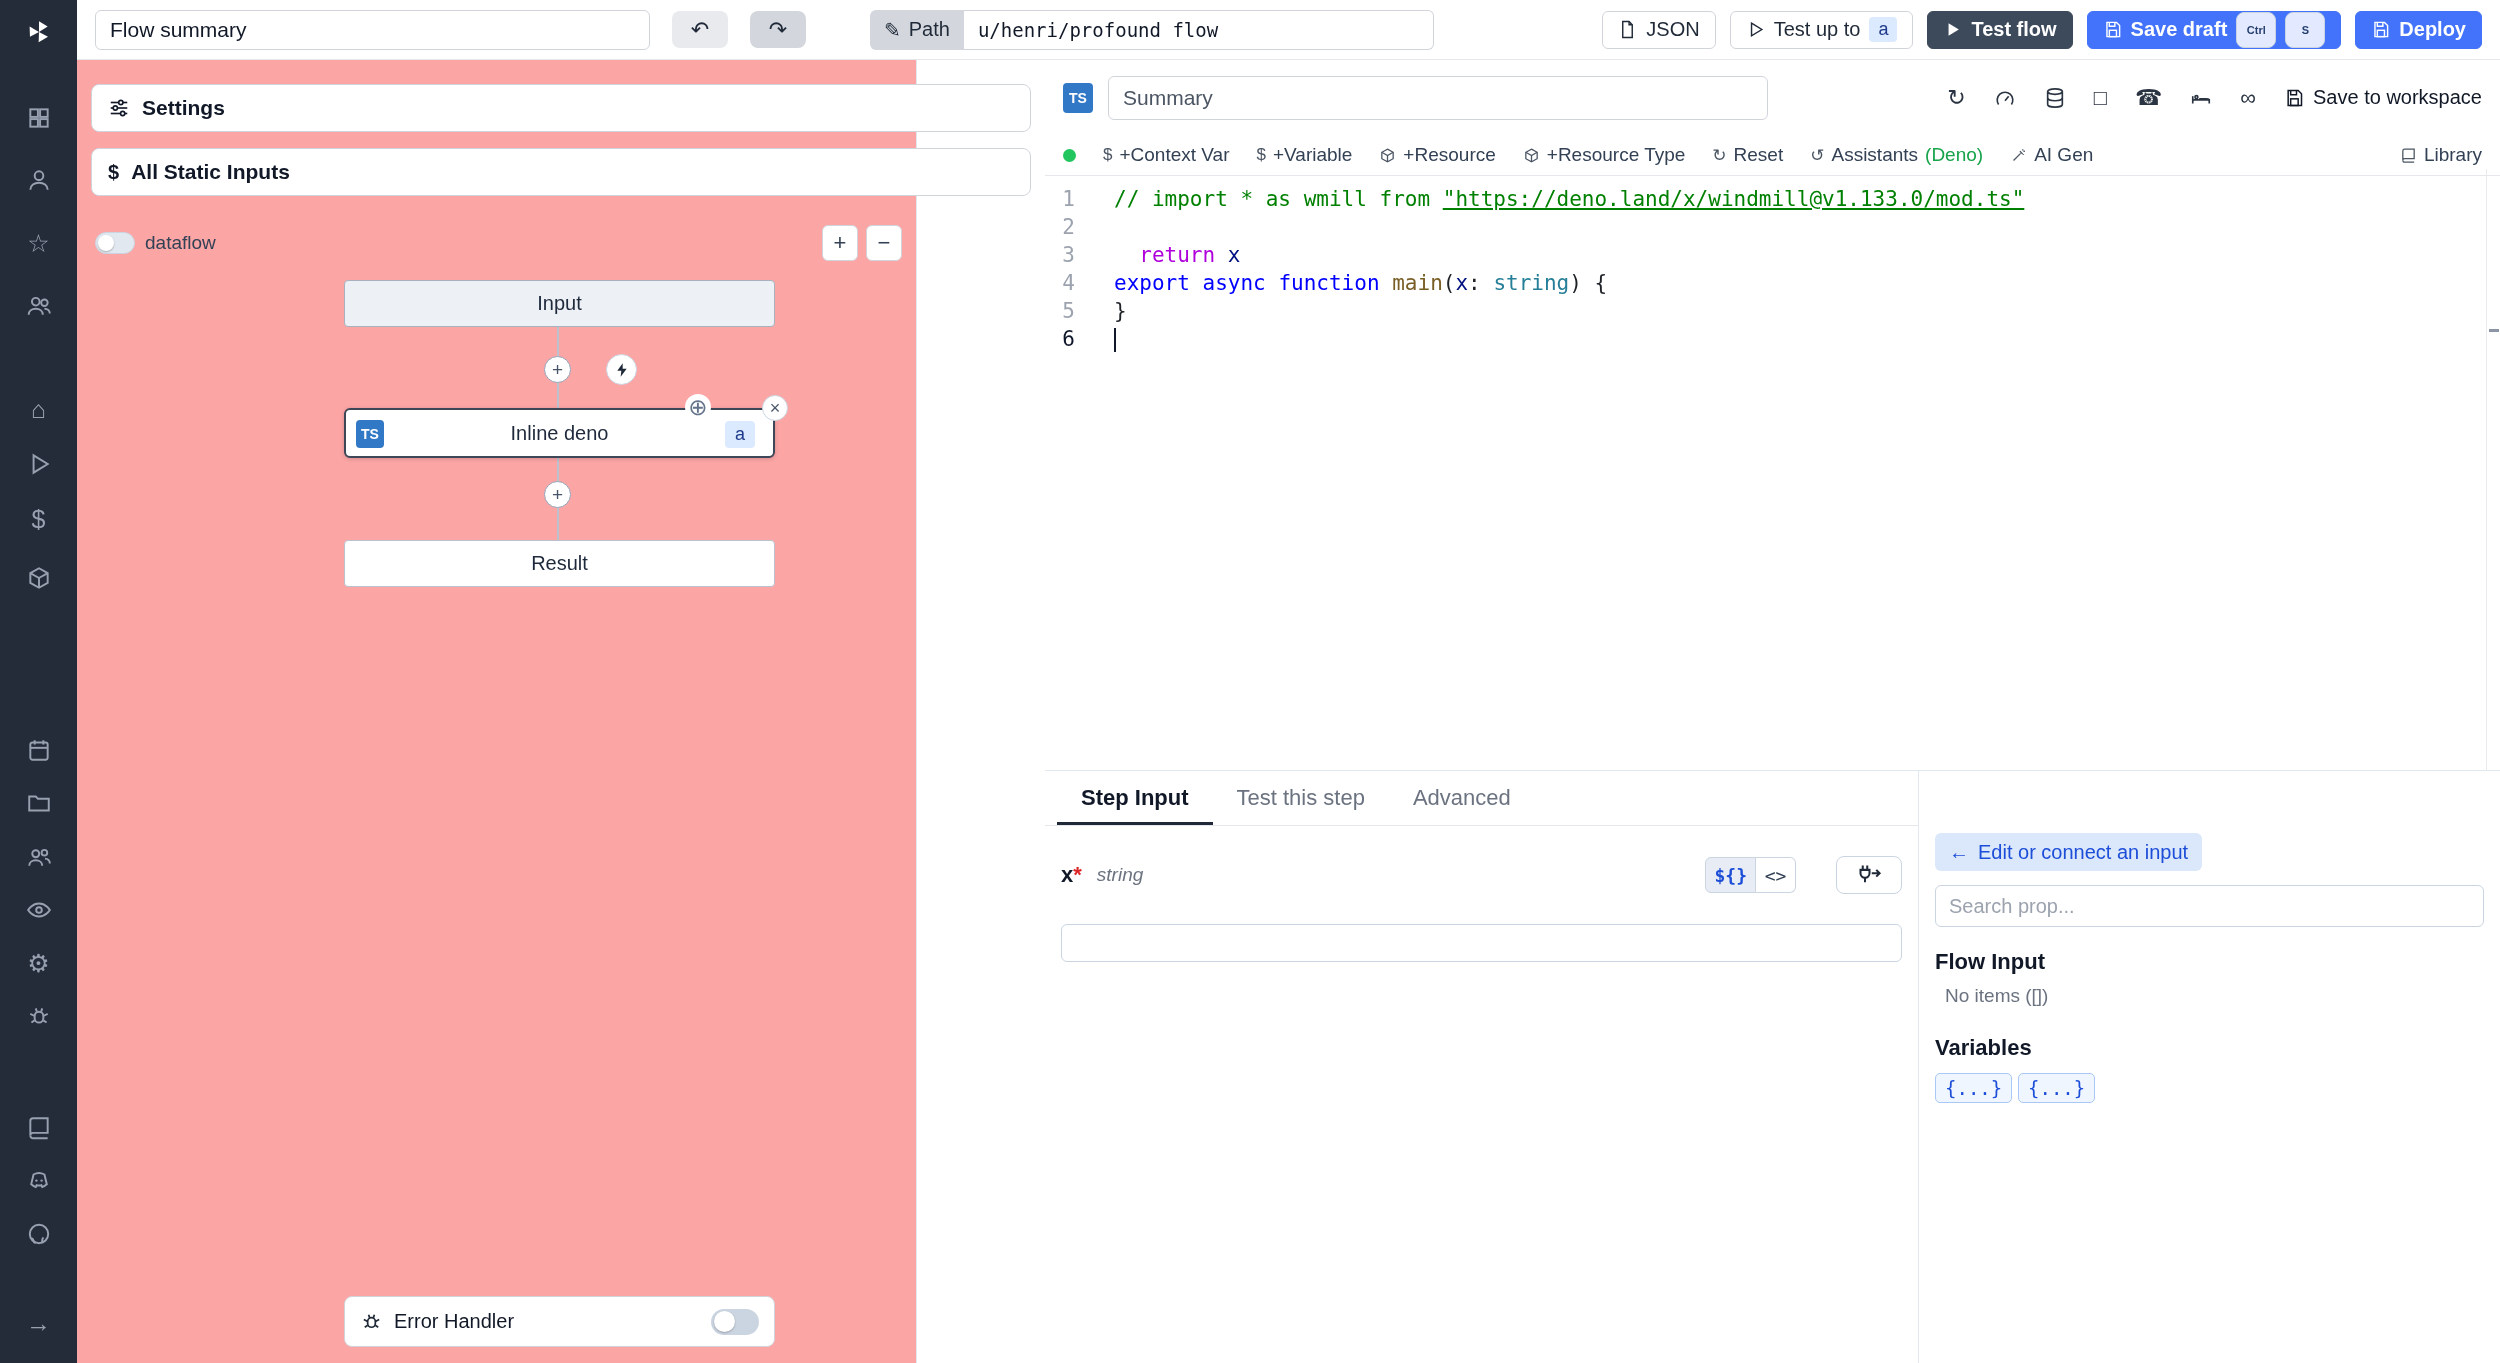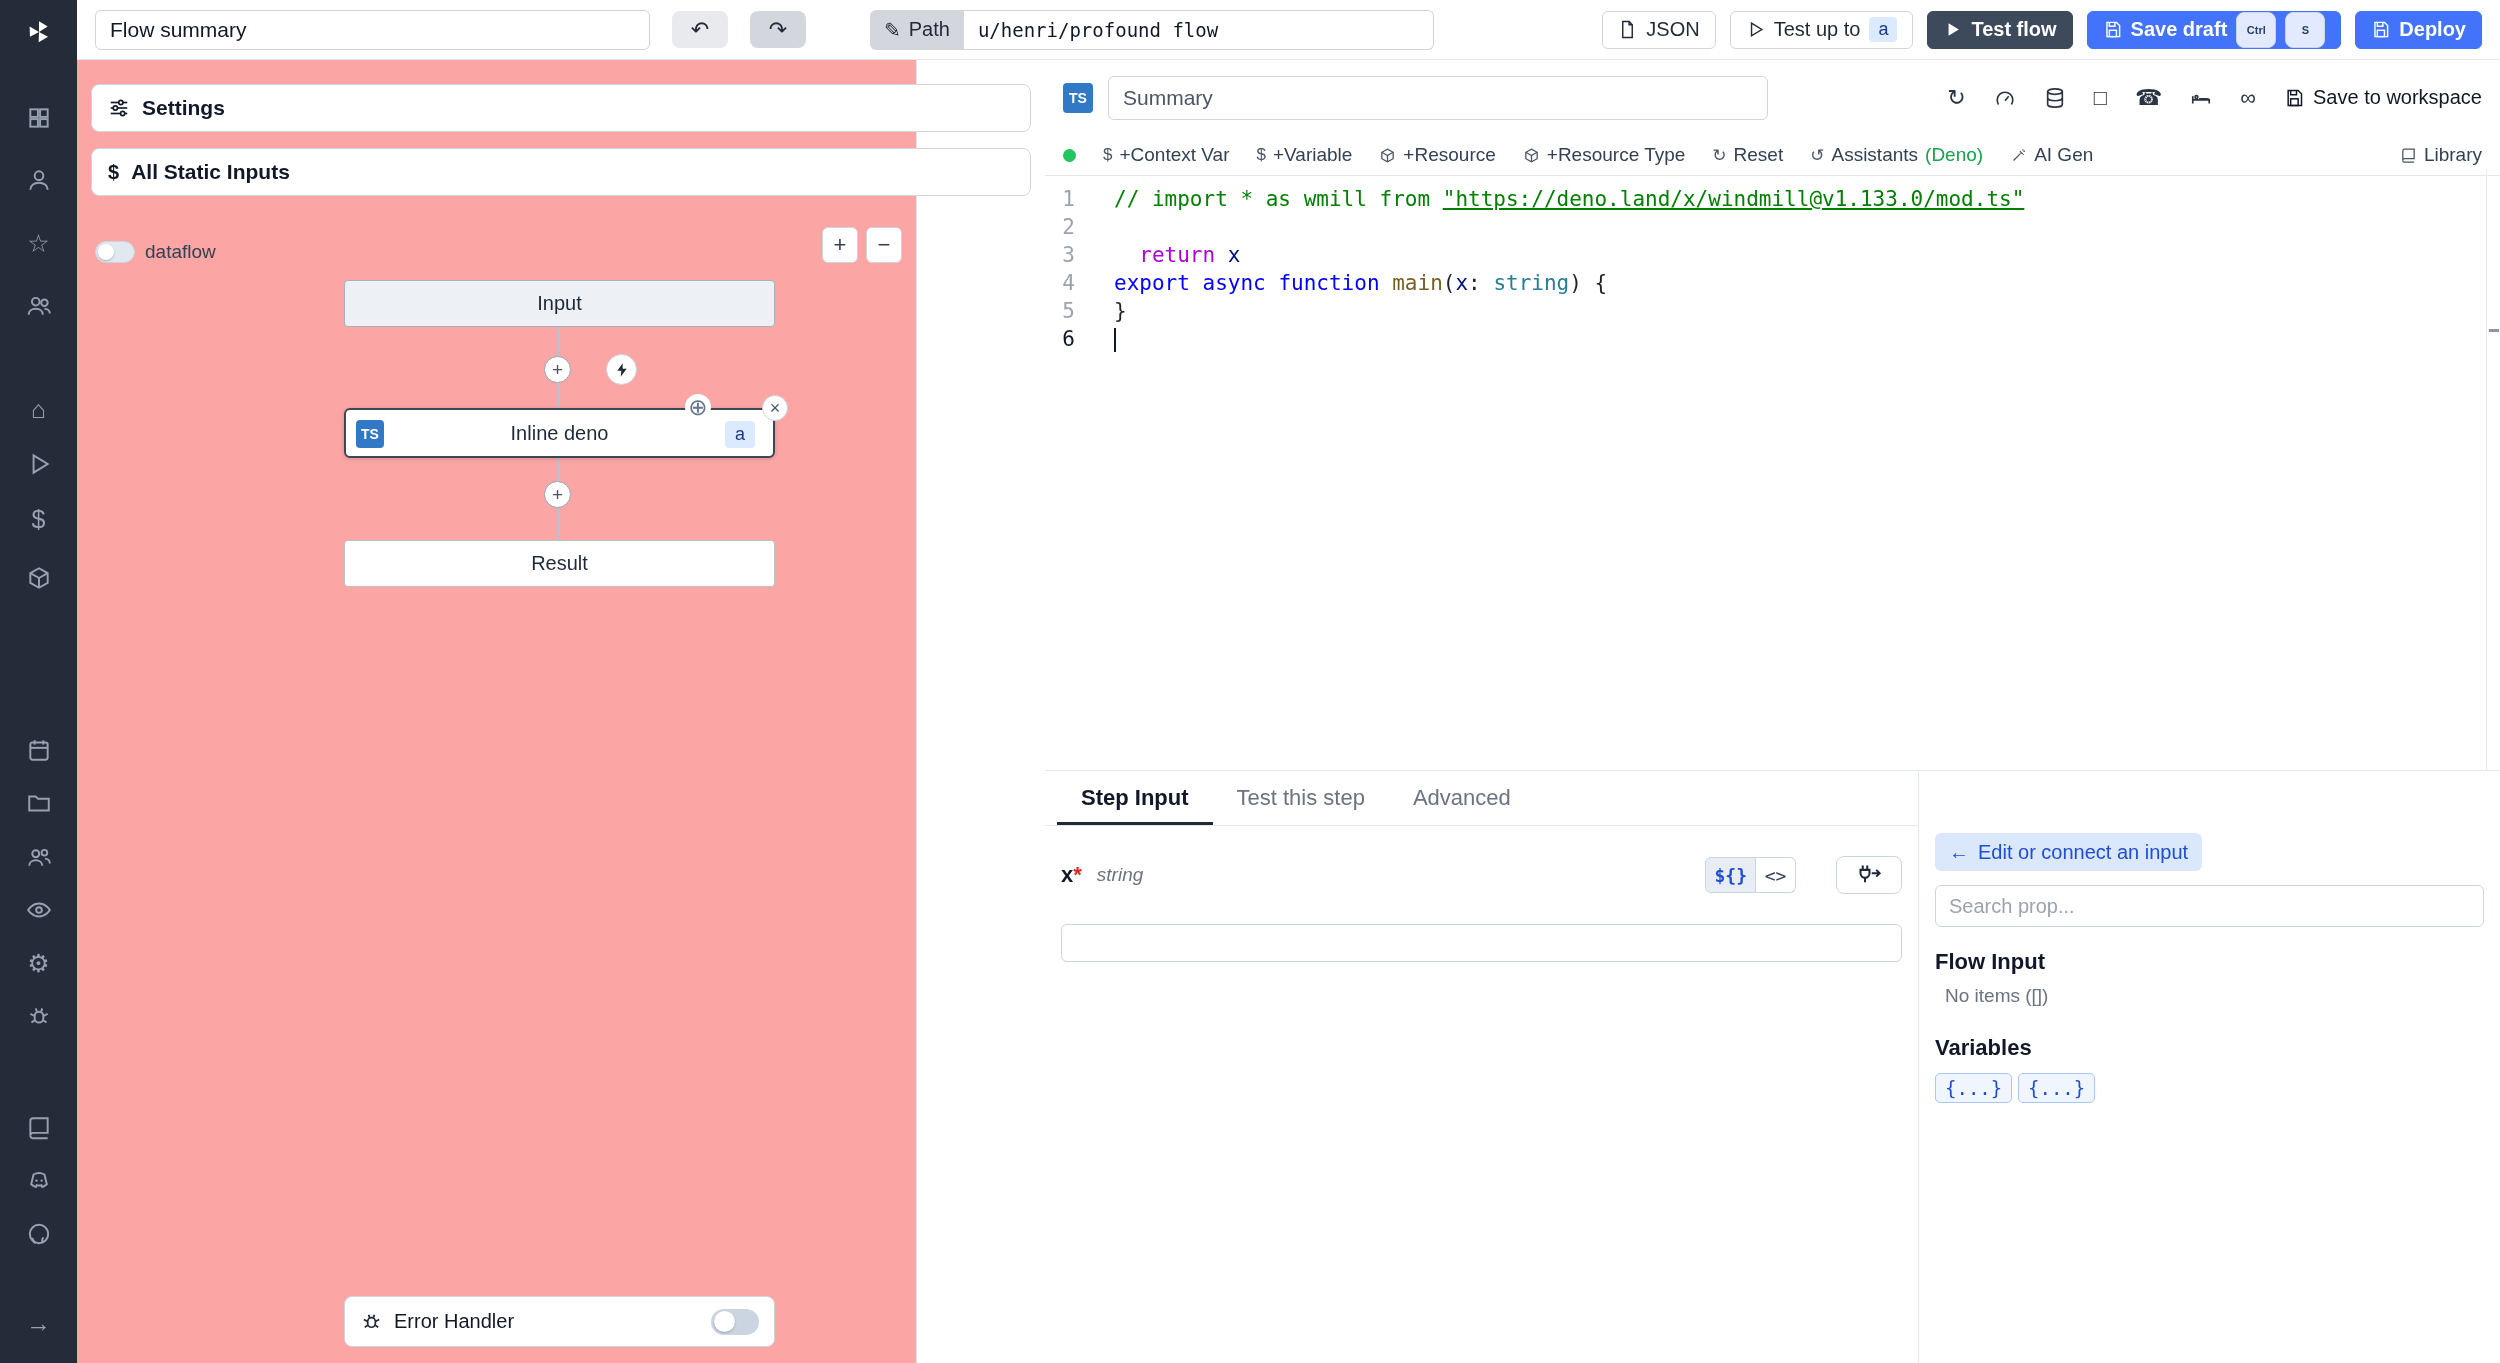--- a/index.html
+++ b/index.html
@@ -28,21 +28,21 @@
   .btn svg{width:19px;height:19px}
   .btn.dark{background:#3d4a5c;border-color:#3d4a5c;color:#fff;font-weight:600}
   .btn.blue{background:#4273fa;border-color:#4273fa;color:#fff;font-weight:600}
   .mini-badge{background:#dbeafe;color:#1e3a8a;border-radius:4px;padding:2px 9px;font-size:18px}
   kbd.chip{background:rgba(255,255,255,.85);color:#27406e;border-radius:8px;padding:2px 7px;font-size:11px;font-family:"Liberation Sans",sans-serif}
 
   
   .flow-panel{position:absolute;left:77px;top:60px;width:840px;bottom:0;background:#fca5a5;border-right:1px solid #e2e8f0;z-index:10}
   .wide-btn{position:absolute;left:14px;width:940px;height:48px;border:1px solid #d1d5db;border-radius:8px;background:#fff;display:flex;align-items:center;gap:12px;padding:0 16px;font-size:21px;font-weight:600;color:#111827;cursor:pointer}
   .wide-btn svg{width:22px;height:22px}
-  .df-row{position:absolute;left:18px;right:14px;top:163px;height:40px;display:flex;align-items:flex-end}
+  .df-row{position:absolute;left:18px;right:14px;top:163px;height:40px;display:flex;align-items:center}
   .switch{width:40px;height:22px;border-radius:11px;background:#e2e8f0;border:1px solid #cbd5e1;position:relative;display:inline-block;cursor:pointer}
   .switch .knob{position:absolute;left:2px;top:2px;width:16px;height:16px;border-radius:50%;background:#fff;box-shadow:0 1px 2px rgba(0,0,0,.25)}
   .df-label{margin-left:10px;font-size:19px;color:#334155}
   .zoom-btn{width:36px;height:36px;border:1px solid #d1d5db;border-radius:6px;background:#fff;color:#334155;font-size:22px;cursor:pointer;line-height:32px;text-align:center}
   .graph{position:absolute;inset:0}
   .vline{position:absolute;left:480px;width:2px;background:#b9c2cd}
   .node{position:absolute;left:267px;width:431px;display:flex;align-items:center;justify-content:center;font-size:20px;color:#1e293b;background:#fff;border:1px solid #b9c2cd;border-radius:4px;cursor:pointer}
   .node.gray{background:#edf0f4;border:1.5px solid #a8b2bf;height:47px;top:220px}
   .node.result{height:47px;top:480px}
   .node.selected{height:50px;top:348px;border:2px solid #3d4757;border-radius:6px;box-shadow:0 1px 4px rgba(15,23,42,.18)}

